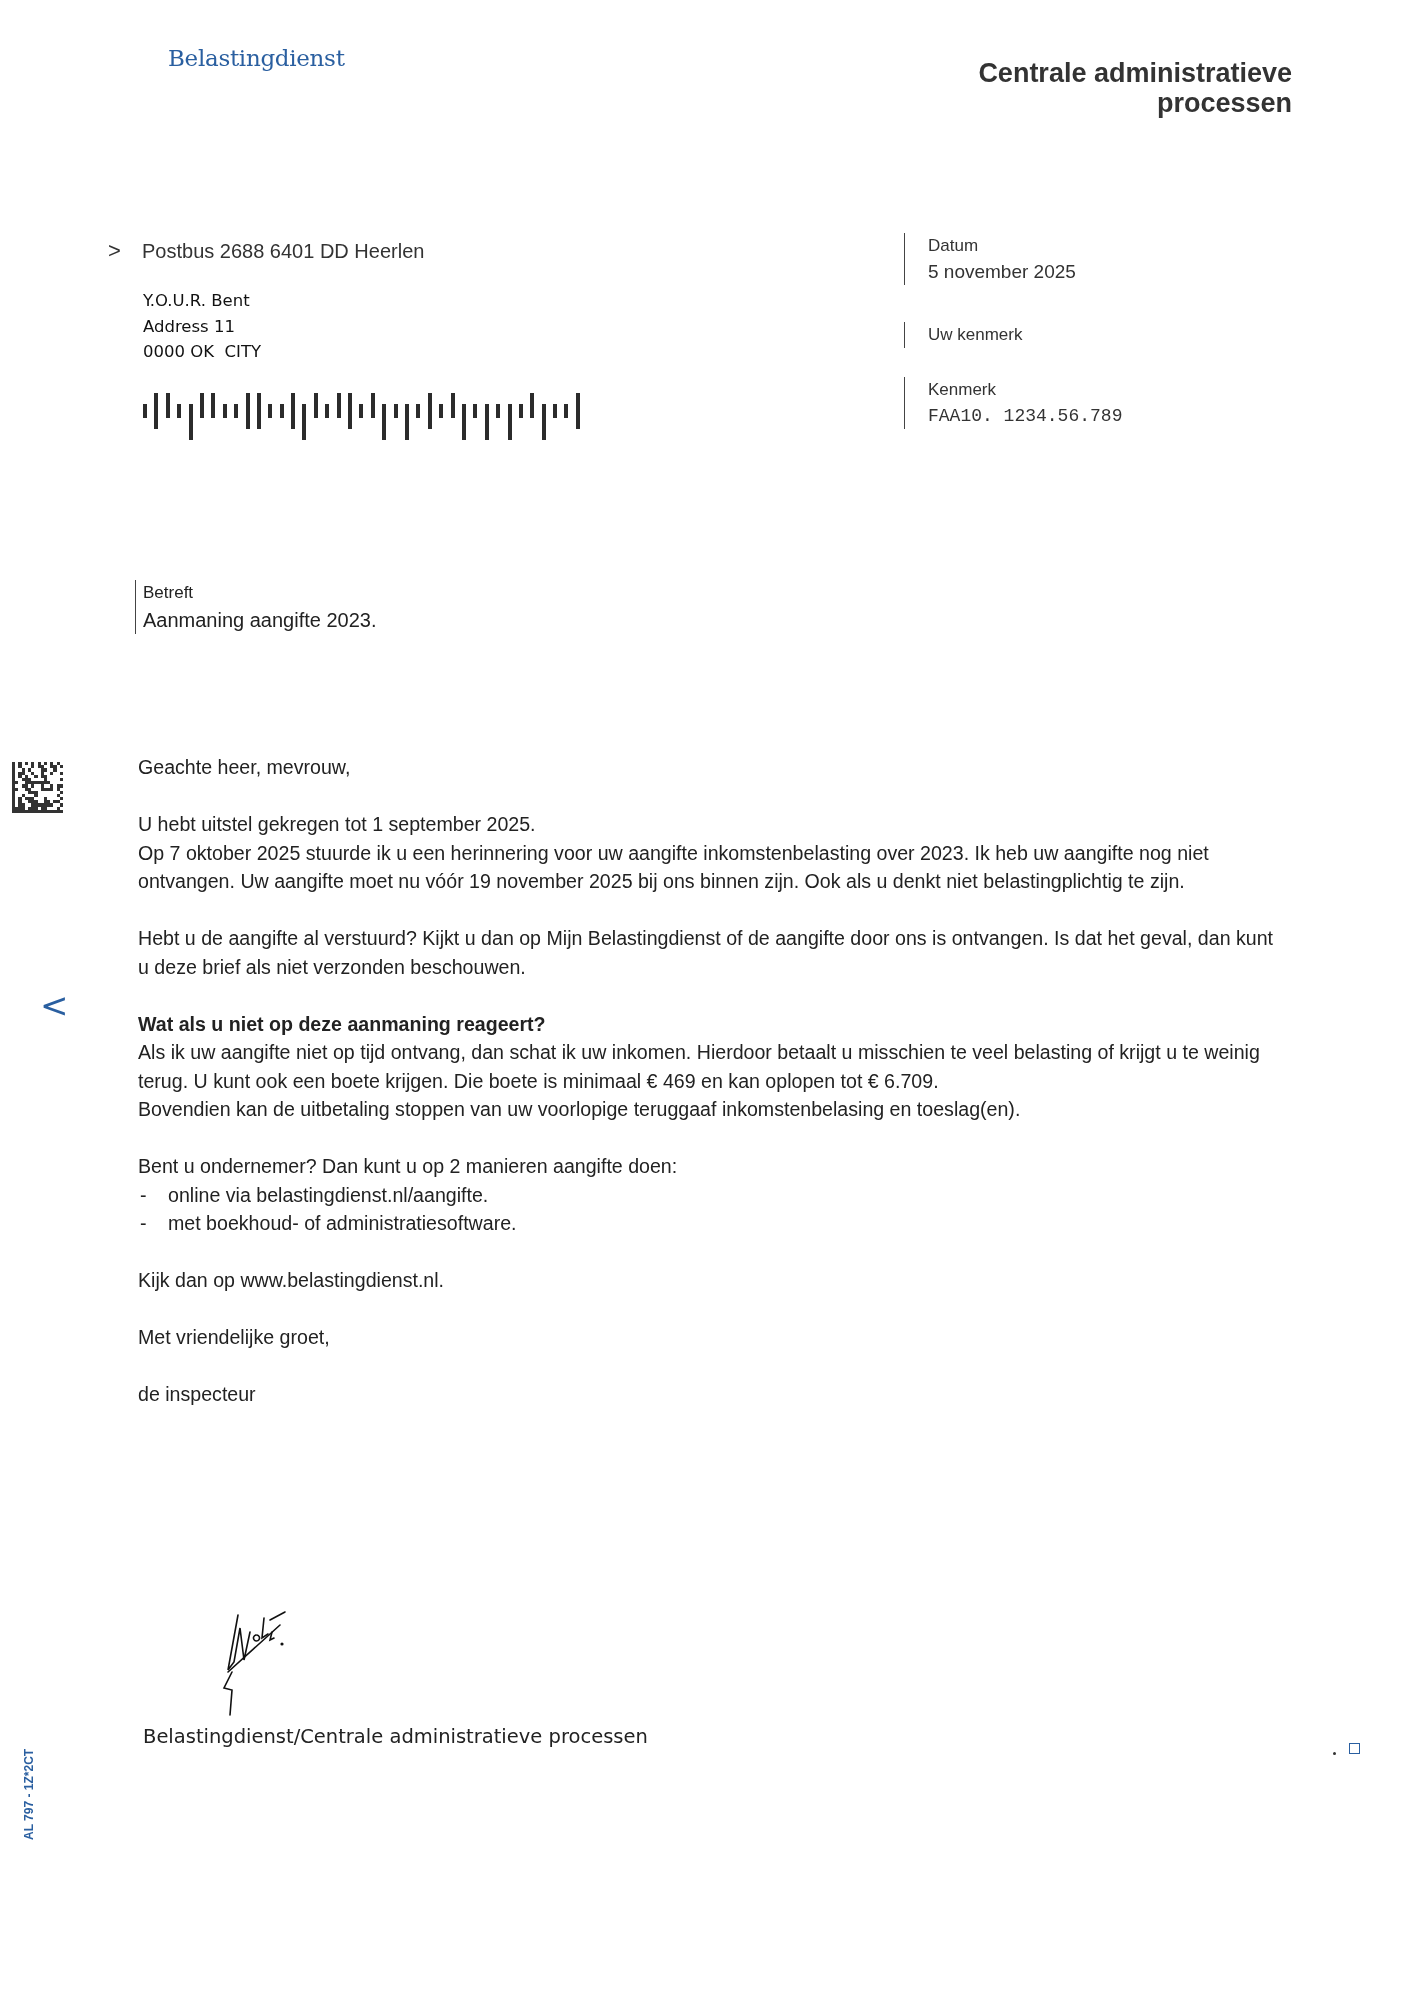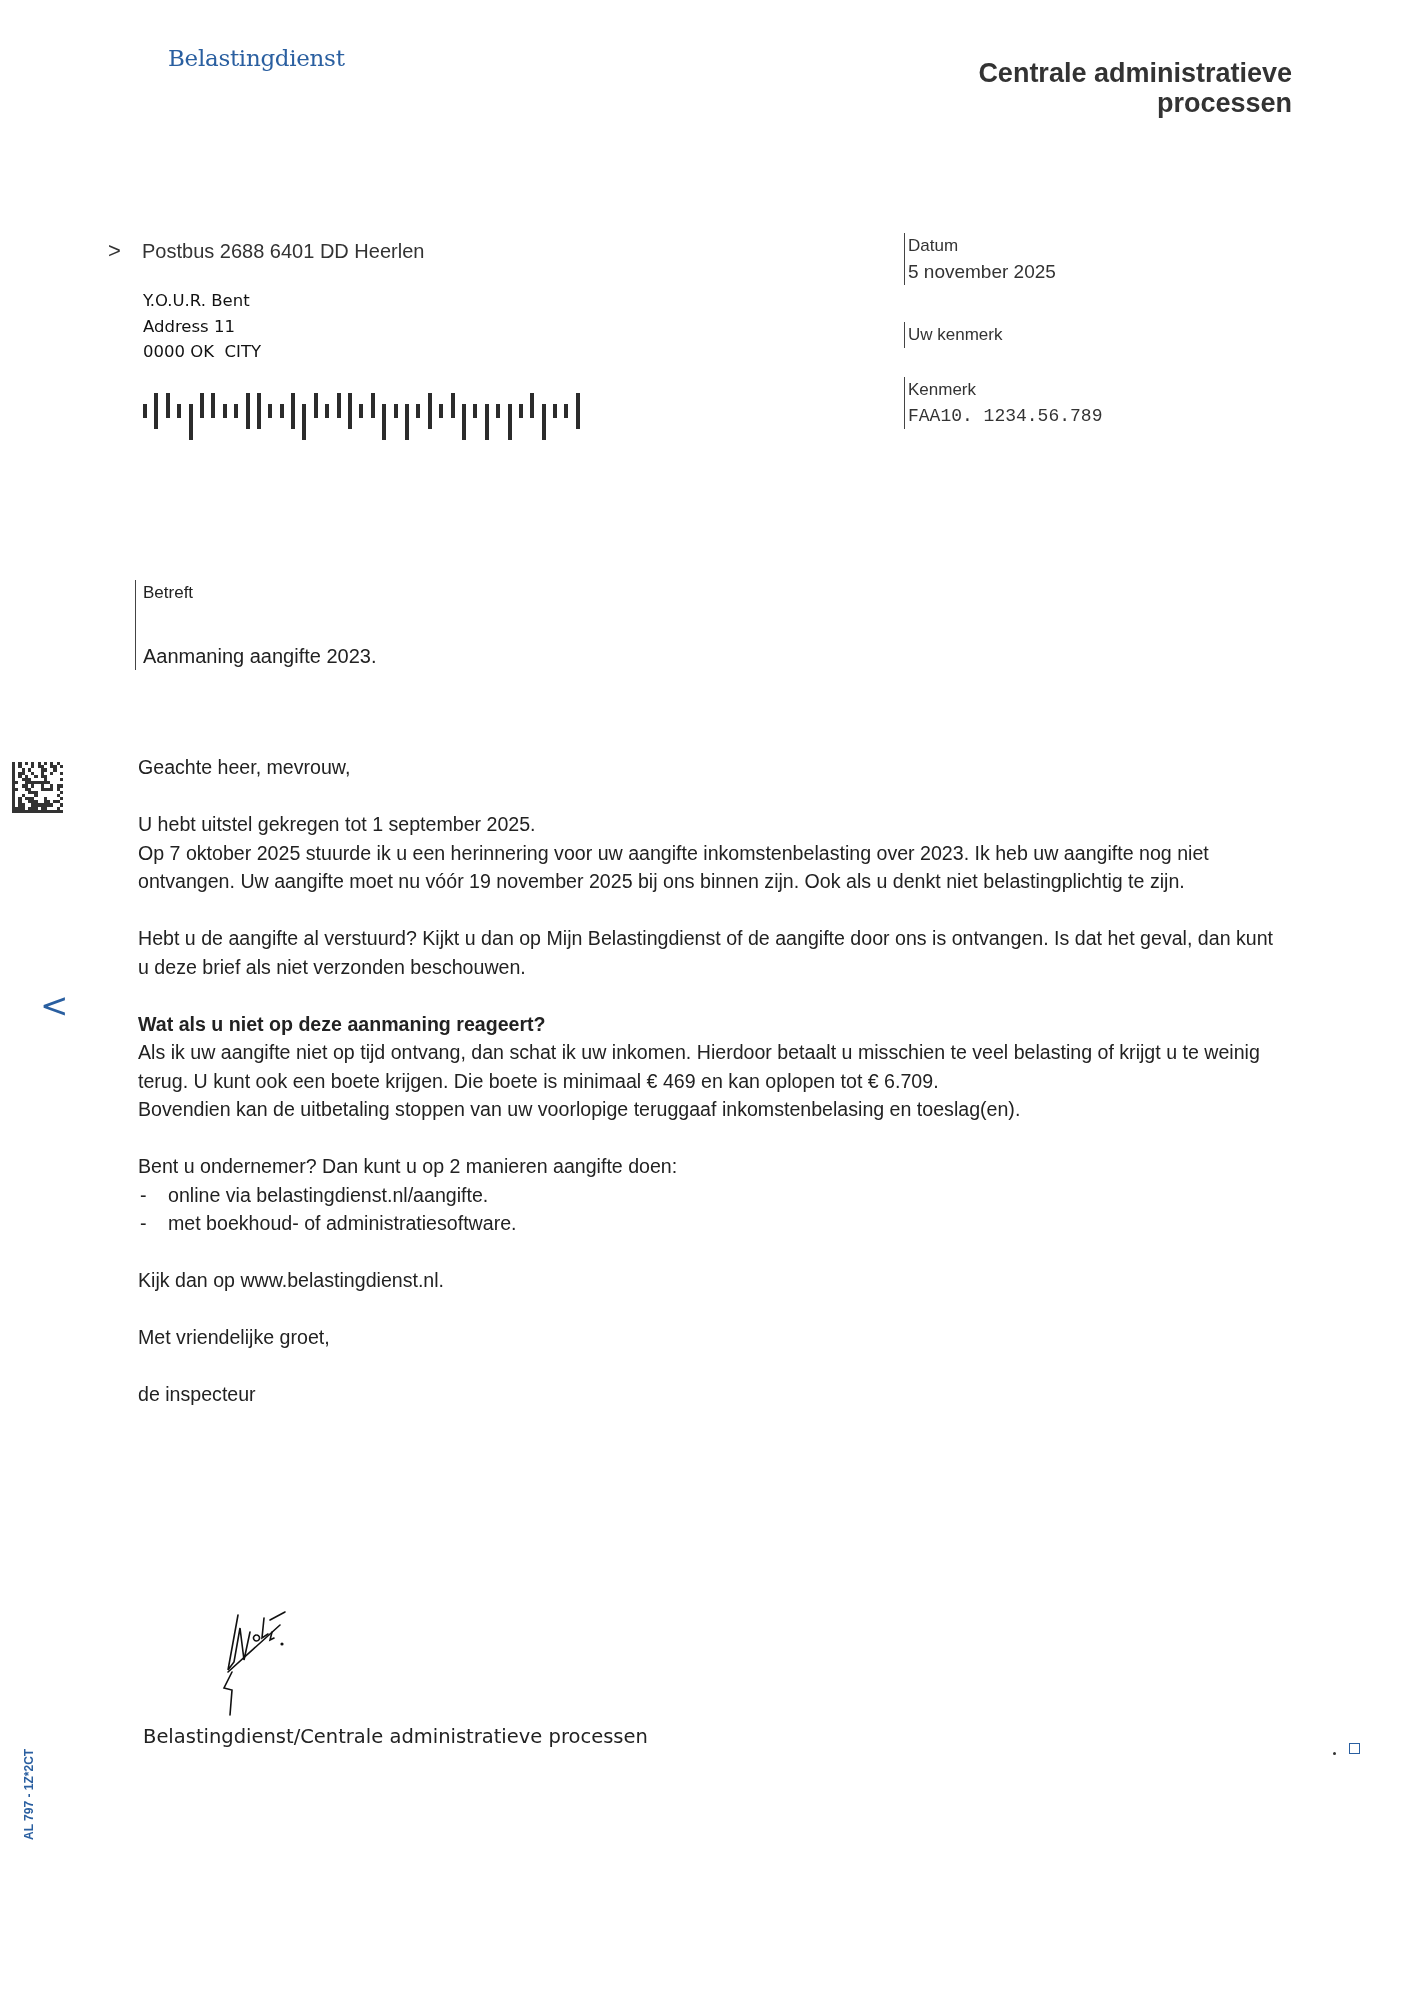--- a/index.html
+++ b/index.html
@@ -5,27 +5,27 @@
   html, body { margin: 0; padding: 0; background: #ffffff; }
   body { width: 1407px; height: 2000px; position: relative; overflow: hidden; color: #222; font-family: "Liberation Sans", sans-serif; }
   .abs { position: absolute; }
   .logo { left: 168px; top: 45px; font-family: "DejaVu Serif", serif; font-size: 23px; color: #2a5fa0; letter-spacing: -0.3px; }
   .dept { left: 912px; top: 58px; font-size: 27px; font-weight: bold; color: #333; line-height: 30px; text-align: right; }
   .return-addr { left: 108px; top: 238px; font-size: 20px; color: #333; }
   .return-addr .arrow { display: inline-block; width: 34px; font-size: 22px; }
   .recipient { left: 143px; top: 288px; font-family: "DejaVu Sans", sans-serif; font-size: 16.5px; line-height: 25.5px; color: #111; }
   .barcode { left: 143px; top: 393px; height: 36px; display: flex; align-items: flex-start; }
   .barcode .bar { width: 4px; margin-right: 7.4px; background: #2b2b2b; position: relative; }
-  .meta { left: 904px; font-size: 17px; color: #333; border-left: 1.5px solid #444; padding-left: 3px; }
+  .meta { left: 904px; font-size: 17px; color: #333; border-left: 1.5px solid #444; padding-left: 23px; }
   .meta .lbl { font-size: 17px; line-height: 26px; }
   .meta .val { font-size: 19px; line-height: 26px; }
   .meta .val.mono { font-family: Liberation Mono, monospace; font-size: 18px; }
   .betreft { left: 135px; top: 580px; border-left: 1.5px solid #444; padding-left: 7px; color: #222; }
   .betreft .lbl { font-size: 17px; line-height: 26px; }
-  .betreft .val { font-size: 20px; line-height: 28px; margin-top: 36px; }
+  .betreft .val { font-size: 20px; line-height: 28px; }
   .datamatrix { left: 12px; top: 762px; width: 51px; height: 51px; }
   .side-chevron { left: 40px; top: 985px; color: #2a5fa0; font-size: 34px; font-family: "DejaVu Sans", sans-serif; }
   .side-code { left: 22px; top: 1840px; transform: rotate(-90deg); transform-origin: left top; font-size: 12px; font-weight: bold; color: #2a5fa0; white-space: nowrap; }
   .body-text { left: 138px; top: 753px; width: 1140px; font-size: 19.6px; line-height: 28.5px; color: #222; }
   .body-text p { margin: 0 0 28.5px 0; }
   .body-text .bold { font-weight: bold; }
   .body-text ul { list-style: none; margin: 0 0 28.5px 0; padding: 0; }
   .body-text ul li { position: relative; padding-left: 30px; }
   .body-text ul li .dash { position: absolute; left: 2px; }
   .body-text .line { display: block; }

